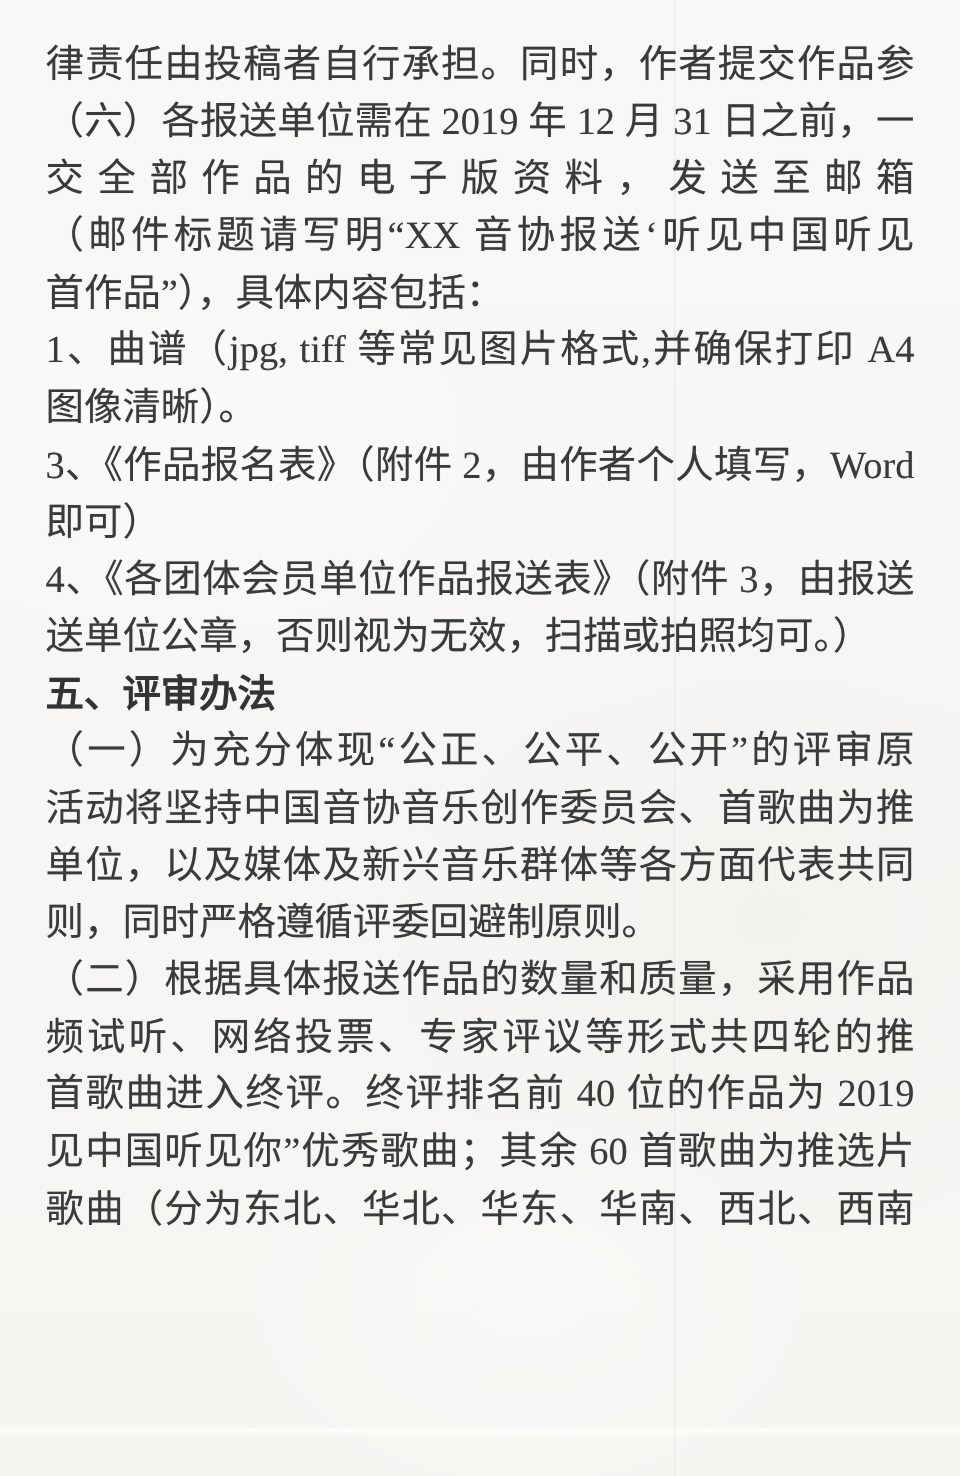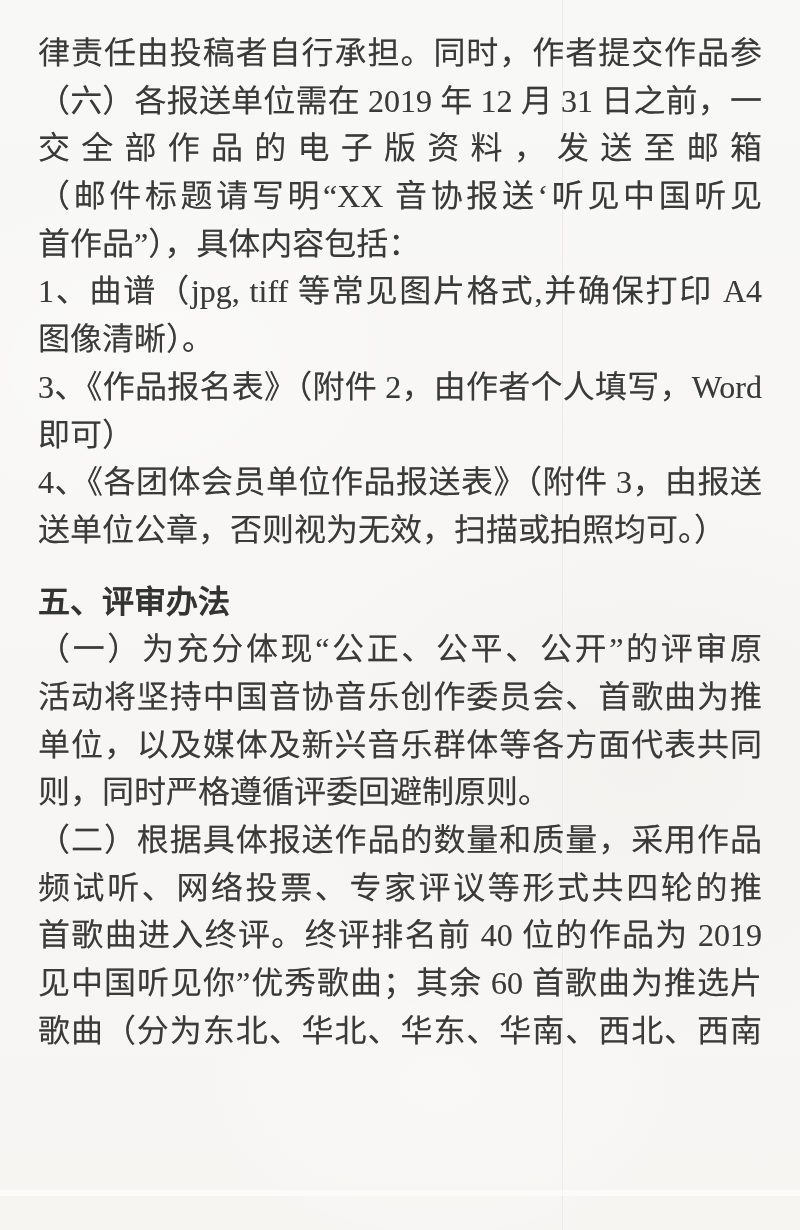--- a/index.html
+++ b/index.html
@@ -65,21 +65,20 @@
     overflow: hidden;
   }
   .line.fill {
     text-align: justify;
     text-align-last: justify;
   }
   .line.heading {
     font-family: "Liberation Sans", "DejaVu Sans", sans-serif;
     font-weight: 700;
     color: #333333;
-    margin-top: 24px;
   }
 </style>
 </head>
 <body>
 
 <div class="page">
   <div class="texture"></div>
   <div class="crease"></div>
   <div class="streak"></div>
   <div class="text-block">

